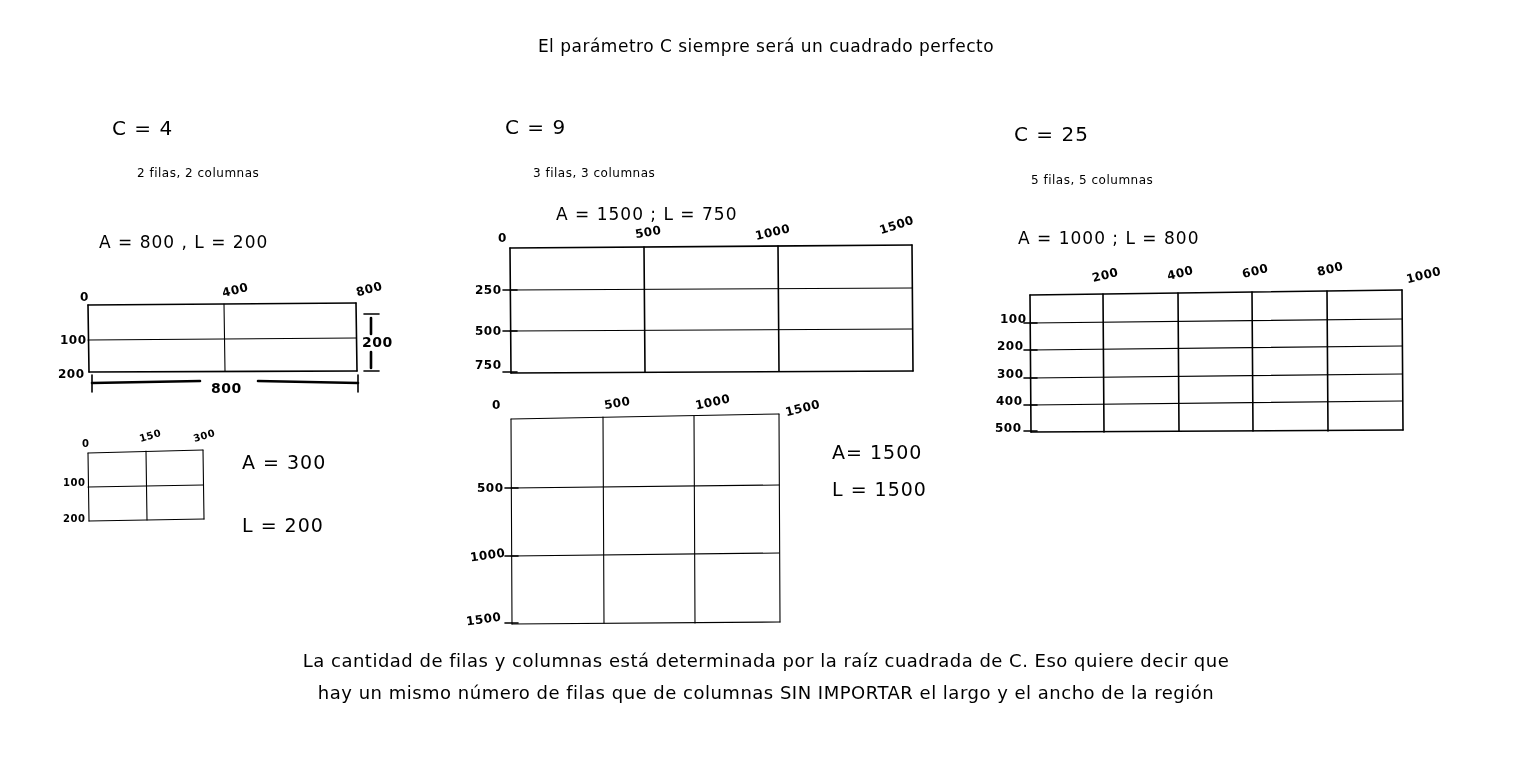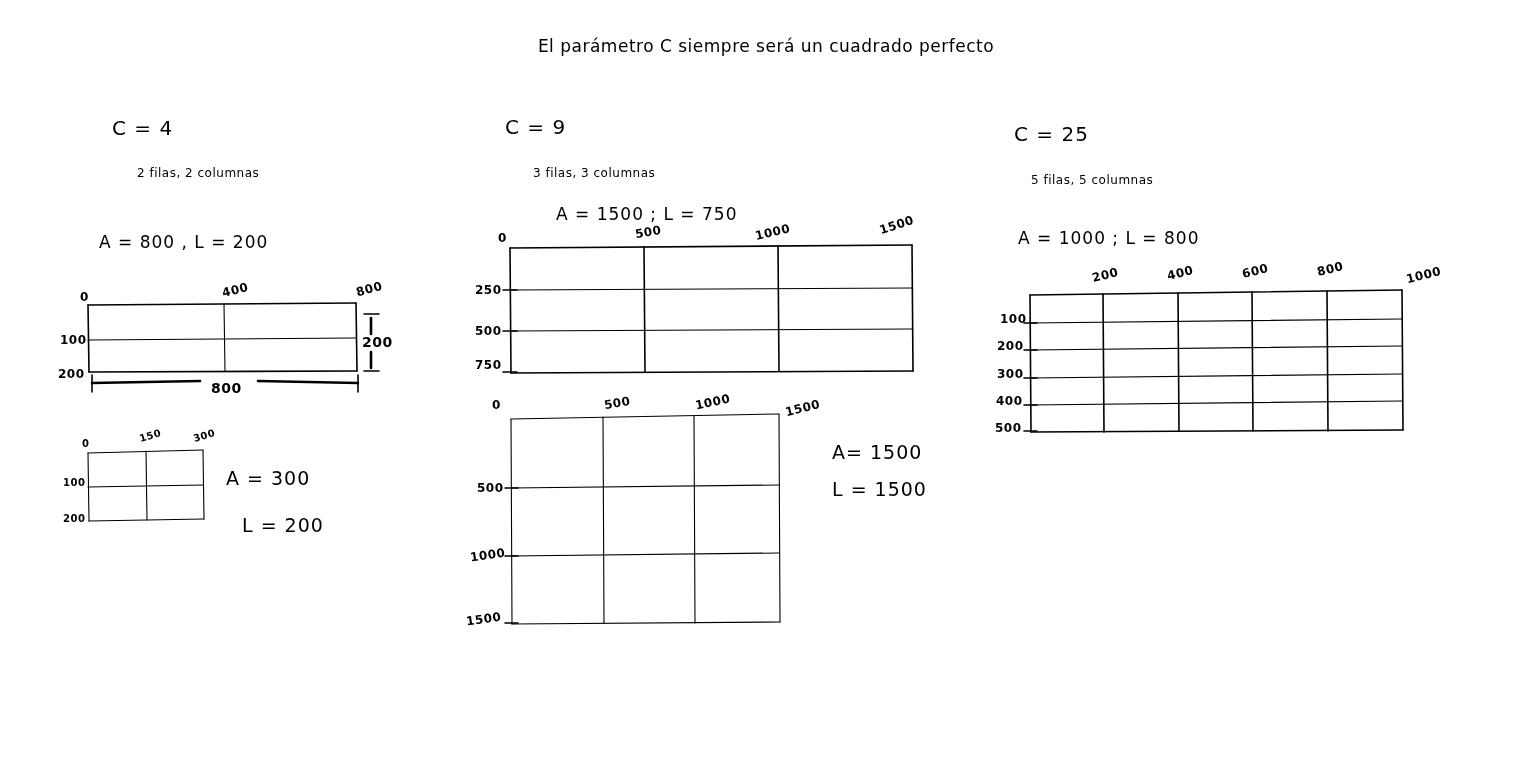--- a/index.html
+++ b/index.html
@@ -112,21 +112,21 @@
   <path class="grid-line thin" d="M203,450 L204,519"></path>
   <path class="grid-line thin" d="M89,521 L204,519"></path>
   <path class="grid-line thin" d="M88,487 L203,485"></path>
   <path class="grid-line thin" d="M146,451 L147,520"></path>
 </svg>
 <div class="abs hand tick-sm" style="left:82px; top:438px;">0</div>
 <div class="abs hand tick-sm" style="left:139px; top:430px; transform:rotate(-16deg);">150</div>
 <div class="abs hand tick-sm" style="left:193px; top:430px; transform:rotate(-16deg);">300</div>
 <div class="abs hand tick-sm" style="left:63px; top:477px;">100</div>
 <div class="abs hand tick-sm" style="left:63px; top:513px;">200</div>
-<div class="abs hand eq-big" style="left:226px; top:451px;margin-top:16px;">A = 300</div>
+<div class="abs hand eq-big" style="left:242px; top:451px;">A = 300</div>
 <div class="abs hand eq-big" style="left:242px; top:482px;margin-top:32px;">L = 200</div>
 
 <div class="abs hand section-head" style="left:505px; top:115px;">C = 9</div>
 <div class="abs hand section-sub" style="left:533px; top:166px;">3 filas, 3 columnas</div>
 <div class="abs hand eq" style="left:556px; top:204px;">A = 1500 ;  L = 750</div>
 
 <svg width="1532" height="757">
   <path class="grid-line med" d="M510,248 L912,245"></path>
   <path class="grid-line med" d="M510,248 L511,373"></path>
   <path class="grid-line med" d="M912,245 L913,371"></path>
@@ -199,13 +199,15 @@
 <div class="abs hand tick" style="left:1242px; top:264px; transform:rotate(-14deg);">600</div>
 <div class="abs hand tick" style="left:1317px; top:262px; transform:rotate(-14deg);">800</div>
 <div class="abs hand tick" style="left:1406px; top:268px; transform:rotate(-14deg);">1000</div>
 <div class="abs hand tick" style="left:1000px; top:312px;">100</div>
 <div class="abs hand tick" style="left:997px; top:339px;">200</div>
 <div class="abs hand tick" style="left:997px; top:367px;">300</div>
 <div class="abs hand tick" style="left:996px; top:394px;">400</div>
 <div class="abs hand tick" style="left:995px; top:421px;">500</div>
 
 <div class="abs" id="footer">
+  <div class="hand">La cantidad de filas y columnas está determinada por la raíz cuadrada de C. Eso quiere decir que</div>
+  <div class="hand">hay un mismo número de filas que de columnas SIN IMPORTAR el largo y el ancho de la región</div>
 </div>
 
 </body></html>

